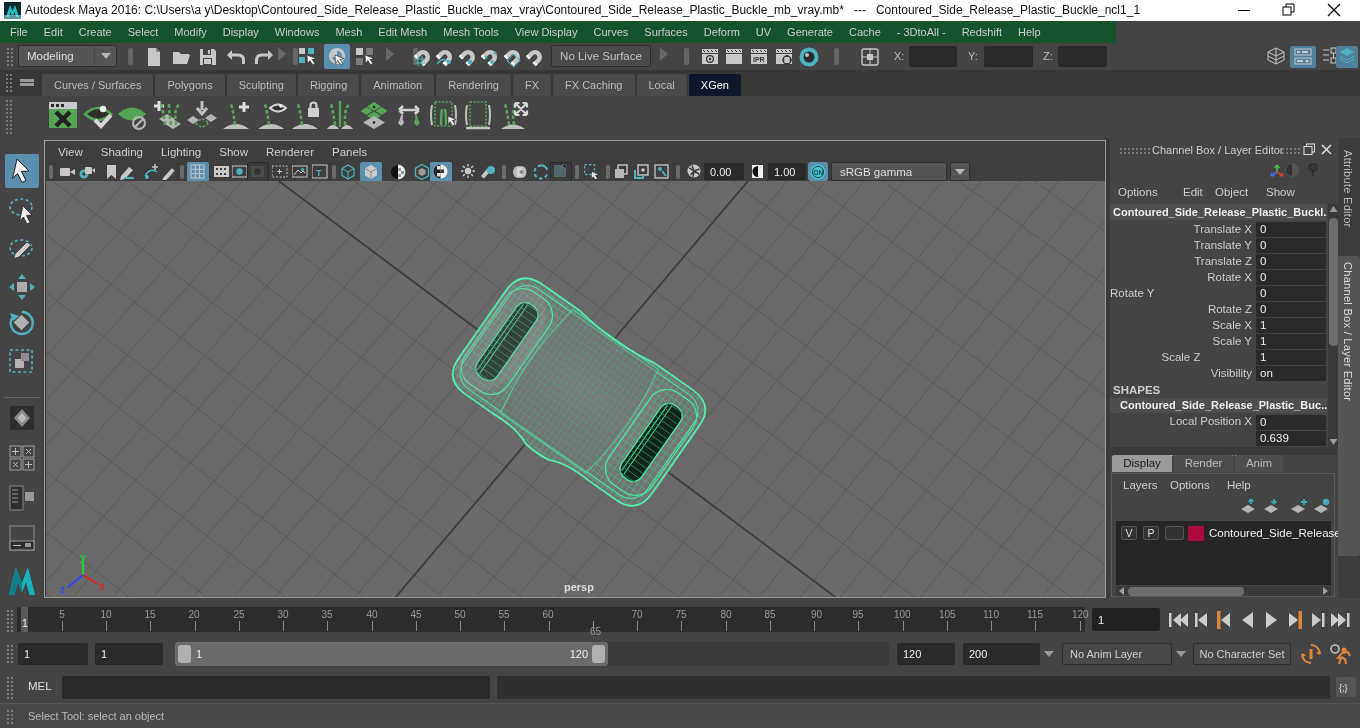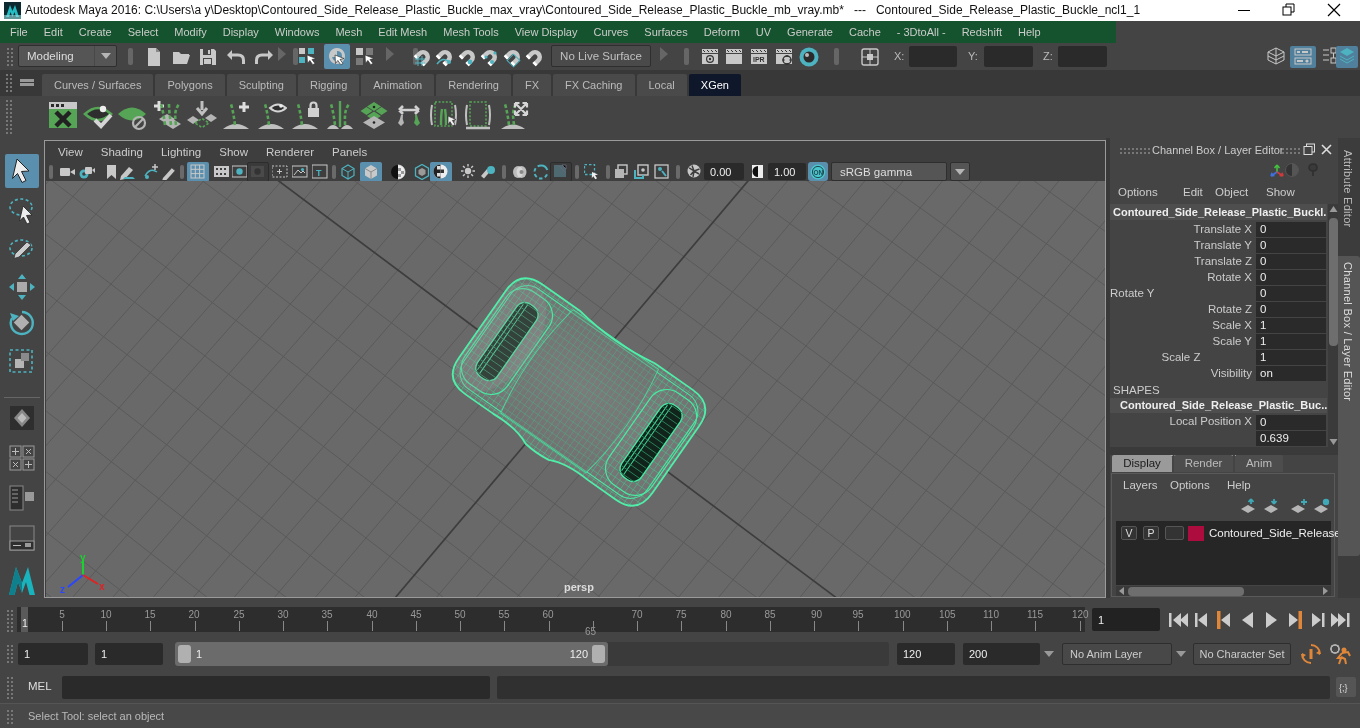--- a/index.html
+++ b/index.html
@@ -886,21 +886,21 @@
       <div style="position:absolute;left:0;top:164px;width:142px;height:16px;text-align:right;font-size:11.5px;color:#ccc;line-height:15px">Rotate Z</div>
       <div style="position:absolute;left:146px;top:164px;width:70px;height:15px;background:#2a2a2a;color:#eee;font-size:11.5px;line-height:15px;padding-left:4px">0</div>
       <div style="position:absolute;left:0;top:180px;width:142px;height:16px;text-align:right;font-size:11.5px;color:#ccc;line-height:15px">Scale X</div>
       <div style="position:absolute;left:146px;top:180px;width:70px;height:15px;background:#2a2a2a;color:#eee;font-size:11.5px;line-height:15px;padding-left:4px">1</div>
       <div style="position:absolute;left:0;top:196px;width:142px;height:16px;text-align:right;font-size:11.5px;color:#ccc;line-height:15px">Scale Y</div>
       <div style="position:absolute;left:146px;top:196px;width:70px;height:15px;background:#2a2a2a;color:#eee;font-size:11.5px;line-height:15px;padding-left:4px">1</div>
       <div style="position:absolute;left:0;top:212px;width:142px;height:16px;text-align:center;font-size:11.5px;color:#ccc;line-height:15px">Scale Z</div>
       <div style="position:absolute;left:146px;top:212px;width:70px;height:15px;background:#2a2a2a;color:#eee;font-size:11.5px;line-height:15px;padding-left:4px">1</div>
       <div style="position:absolute;left:0;top:228px;width:142px;height:16px;text-align:right;font-size:11.5px;color:#ccc;line-height:15px">Visibility</div>
       <div style="position:absolute;left:146px;top:228px;width:70px;height:15px;background:#2a2a2a;color:#eee;font-size:11.5px;line-height:15px;padding-left:4px">on</div>
-      <div style="position:absolute;left:3px;top:246px;width:150px;font-size:11.5px;font-weight:normal;color:#ccc">SHAPES</div>
+      <div style="position:absolute;left:3px;top:246px;width:150px;font-size:11.5px;font-weight:bold;color:#ccc">SHAPES</div>
       <div style="position:absolute;left:0px;top:260px;width:217px;height:15px;background:#4e4e4e;color:#eee;font-weight:bold;font-size:11px;line-height:15px;padding-left:10px;white-space:nowrap;overflow:hidden">Contoured_Side_Release_Plastic_Buc...</div>
       <div style="position:absolute;left:0;top:277px;width:142px;height:16px;text-align:right;font-size:11.5px;color:#ccc">Local Position X</div>
       <div style="position:absolute;left:146px;top:277px;width:70px;height:15px;background:#2a2a2a;color:#eee;font-size:11.5px;line-height:15px;padding-left:4px">0</div>
       <div style="position:absolute;left:0;top:307px;width:142px;height:16px;text-align:right;font-size:12px;color:#ccc">Local Position Y</div>
       <div style="position:absolute;left:146px;top:293px;width:70px;height:15px;background:#2a2a2a;color:#eee;font-size:11.5px;line-height:15px;padding-left:4px">0.639</div>
       <div style="position:absolute;left:218px;top:66px;width:11px;height:243px;background:#3a3a3a"></div>
       <svg style="position:absolute;left:218px;top:66px;" width="11" height="11" viewBox="0 0 11 11">
         <path d="M5.5 2 l4 6 h-8 z" fill="#999"></path>
       </svg>
       <div style="position:absolute;left:219px;top:80px;width:9px;height:128px;background:#6e6e6e;border-radius:4px"></div>
@@ -973,21 +973,21 @@
       <div class="num" style="left:364px;top:7px;width:16px;text-align:center">40</div>
       <div style="position:absolute;left:371.5px;top:19px;width:1px;height:10px;background:#888"></div>
       <div class="num" style="left:408px;top:7px;width:16px;text-align:center">45</div>
       <div style="position:absolute;left:415.8px;top:19px;width:1px;height:10px;background:#888"></div>
       <div class="num" style="left:452px;top:7px;width:16px;text-align:center">50</div>
       <div style="position:absolute;left:460.0px;top:19px;width:1px;height:10px;background:#888"></div>
       <div class="num" style="left:496px;top:7px;width:16px;text-align:center">55</div>
       <div style="position:absolute;left:504.2px;top:19px;width:1px;height:10px;background:#888"></div>
       <div class="num" style="left:540px;top:7px;width:16px;text-align:center">60</div>
       <div style="position:absolute;left:548.5px;top:19px;width:1px;height:10px;background:#888"></div>
-      <div class="num" style="left:585px;top:24px;width:16px;text-align:left">65</div>
+      <div class="num" style="left:585px;top:24px;width:16px;text-align:right">65</div>
       <div style="position:absolute;left:592.8px;top:19px;width:1px;height:10px;background:#888"></div>
       <div class="num" style="left:629px;top:7px;width:16px;text-align:center">70</div>
       <div style="position:absolute;left:637.0px;top:19px;width:1px;height:10px;background:#888"></div>
       <div class="num" style="left:673px;top:7px;width:16px;text-align:center">75</div>
       <div style="position:absolute;left:681.2px;top:19px;width:1px;height:10px;background:#888"></div>
       <div class="num" style="left:718px;top:7px;width:16px;text-align:center">80</div>
       <div style="position:absolute;left:725.5px;top:19px;width:1px;height:10px;background:#888"></div>
       <div class="num" style="left:762px;top:7px;width:16px;text-align:center">85</div>
       <div style="position:absolute;left:769.8px;top:19px;width:1px;height:10px;background:#888"></div>
       <div class="num" style="left:806px;top:7px;width:16px;text-align:right">90</div>

